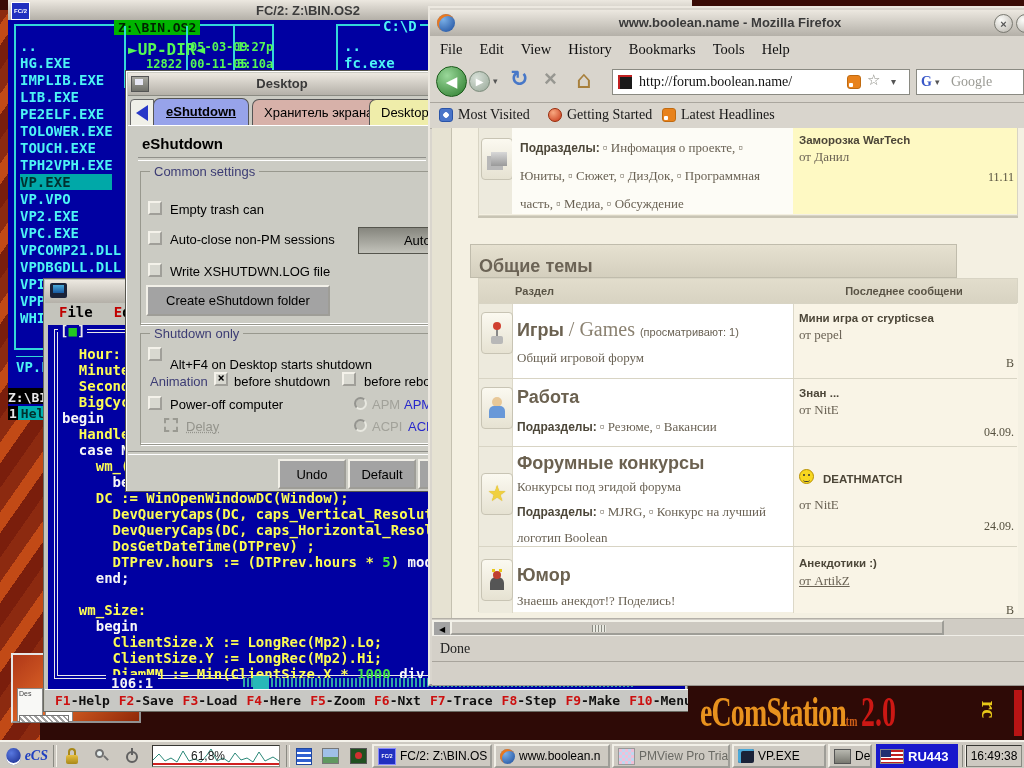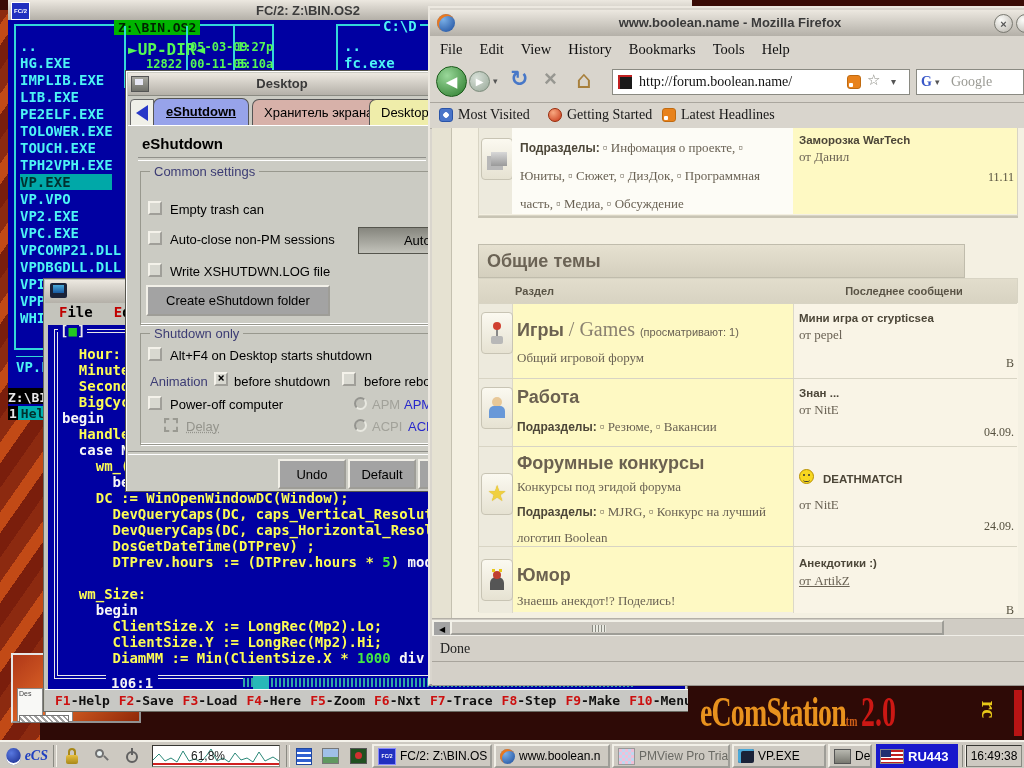--- a/index.html
+++ b/index.html
@@ -158,20 +158,21 @@
         <div class="cl wh">begin</div>
         <div class="cl yl">  Handle</div>
         <div class="cl wh">  case N</div>
         <div class="cl yl">    wm_(</div>
         <div class="cl wh">      be</div>
         <div class="cl yl">    DC := WinOpenWindowDC(Window);</div>
         <div class="cl yl">      DevQueryCaps(DC, caps_Vertical_Resoluti</div>
         <div class="cl yl">      DevQueryCaps(DC, caps_Horizontal_Resolu</div>
         <div class="cl yl">      DosGetDateTime(DTPrev) ;</div>
         <div class="cl"><span class="yl">      DTPrev.hours := (DTPrev.hours * </span><span class="gr">5</span><span class="yl">) </span><span class="wh">mod</span></div>
+        <div class="cl wh">    end;</div>
         <div class="cl"></div>
         <div class="cl yl">  wm_Size:</div>
         <div class="cl wh">    begin</div>
         <div class="cl yl">      ClientSize.X := LongRec(Mp2).Lo;</div>
         <div class="cl yl">      ClientSize.Y := LongRec(Mp2).Hi;</div>
         <div class="cl"><span class="yl">      DiamMM := Min(ClientSize.X * </span><span class="gr">1000</span><span class="wh"> div </span><span class="yl">P</span></div>
       </div>
       <div class="a mono" style="left:58px;top:350px;background:#0000a2;color:#f4f4f4;font-size:14px;padding:0 5px;">106:1</div>
       <div class="a" style="left:195px;top:353px;width:390px;height:9px;background:repeating-linear-gradient(90deg,#2fa6a6 0 2px,#0000a2 2px 4px);"></div>
       <div class="a" style="left:205px;top:351px;width:16px;height:13px;background:#28b8b8;"></div>
@@ -225,21 +226,21 @@
     <div class="btn3d a" style="left:20px;top:214px;width:180px;height:27px;">
       <span>Create eShutdown folder</span>
     </div>
     <div class="a" style="left:232px;top:156px;width:80px;height:27px;background:linear-gradient(#86867e,#c2c2ba);border:1px solid #55554d;display:flex;align-items:center;justify-content:flex-end;padding-right:2px;box-sizing:border-box;">
       <span style="font:13px 'Liberation Sans',sans-serif;color:#000;">Auto-</span>
     </div>
 
     <div class="grp a" style="left:14px;top:262px;width:288px;height:110px;"></div>
     <span class="grplabel" style="left:24px;top:255px;">Shutdown only</span>
     <span class="cb a" style="left:22px;top:276px;"></span>
-    <span class="a" style="left:44px;top:277px;font:13px 'Liberation Sans',sans-serif;text-align:right;">Alt+F4 on Desktop starts shutdown</span>
+    <span class="a" style="left:44px;top:286px;font:13px 'Liberation Sans',sans-serif;text-align:right;">Alt+F4 on Desktop starts shutdown</span>
     <span class="a" style="left:24px;top:303px;font:13px 'Liberation Sans',sans-serif;color:#3c3c74;">Animation</span>
     <span class="cb checked a" style="left:88px;top:301px;"></span>
     <span class="a" style="left:108px;top:303px;font:13px 'Liberation Sans',sans-serif;">before shutdown</span>
     <span class="cb a" style="left:216px;top:301px;"></span>
     <span class="a" style="left:238px;top:303px;font:13px 'Liberation Sans',sans-serif;white-space:nowrap;">before reboo</span>
     <span class="cb a" style="left:22px;top:325px;"></span>
     <span class="a" style="left:44px;top:326px;font:13px 'Liberation Sans',sans-serif;">Power-off computer</span>
     <span class="radio a" style="left:228px;top:326px;"></span>
     <span class="a" style="left:246px;top:326px;font:13px 'Liberation Sans',sans-serif;color:#a2a29a;">APM</span>
     <span class="a" style="left:278px;top:326px;font:13px 'Liberation Sans',sans-serif;color:#2828cc;">APM</span>
@@ -316,24 +317,24 @@
           <div class="ftxt" style="padding:6px 8px;line-height:28px;"><span class="fbold" style="font-size:12px;">Подразделы:</span> <span>▫ Инфомация о проекте, ▫ Юниты, ▫ Сюжет, ▫ ДизДок, ▫ Программная часть, ▫ Медиа, ▫ Обсуждение</span></div>
         </div>
         <div class="cellright a" style="left:314px;top:0;width:224px;height:86px;">
           <div class="fbold" style="padding:6px 0 0 6px;">Заморозка WarTech</div>
           <div class="ftxt" style="padding:3px 0 0 6px;">от Данил</div>
           <div class="fdate" style="top:42px;">11.11</div>
         </div>
       </div>
       <div class="a" style="left:46px;top:88px;width:540px;height:2px;background:#c8c4b4;"></div>
 
-      <div class="a" style="left:46px;top:116px;width:487px;height:34px;background:linear-gradient(#e6e1d0,#d4cfbe);border:1px solid #c0bcac;box-sizing:border-box;display:flex;align-items:center;">
+      <div class="a" style="left:38px;top:116px;width:487px;height:34px;background:linear-gradient(#e6e1d0,#d4cfbe);border:1px solid #c0bcac;box-sizing:border-box;display:flex;align-items:flex-end;">
         <span style="font:bold 18px 'Liberation Sans',sans-serif;color:#6b6355;padding-left:8px;">Общие темы</span>
       </div>
-      <div class="a" style="left:46px;top:150px;width:540px;height:334px;border:1px solid #d8d4c4;border-bottom:none;box-sizing:border-box;background:#fef9c3;">
+      <div class="a" style="left:46px;top:150px;width:540px;height:334px;border:1px solid #d8d4c4;border-bottom:none;box-sizing:border-box;background:#ffffff;">
 
         <div class="a" style="left:0;top:0;width:538px;height:24px;background:linear-gradient(#e2ddcc,#d8d3c2);">
           <span class="a" style="left:36px;top:6px;font:bold 11px 'Liberation Sans',sans-serif;color:#5a5446;">Раздел</span>
           <span class="a" style="left:314px;top:6px;width:222px;text-align:center;font:bold 11px 'Liberation Sans',sans-serif;color:#5a5446;white-space:nowrap;">Последнее сообщени</span>
         </div>
         <div class="a" style="left:0;top:24px;width:33px;height:310px;background:#edeadd;border-right:1px solid #dcd8c8;"></div>
         <div class="a" style="left:314px;top:24px;width:224px;height:310px;background:#f9f4e6;border-left:1px solid #dcd8c8;"></div>
 
         <div class="a rowline" style="left:0;top:24px;width:538px;height:75px;">
           <div class="iconframe" style="left:2px;top:8px;">

